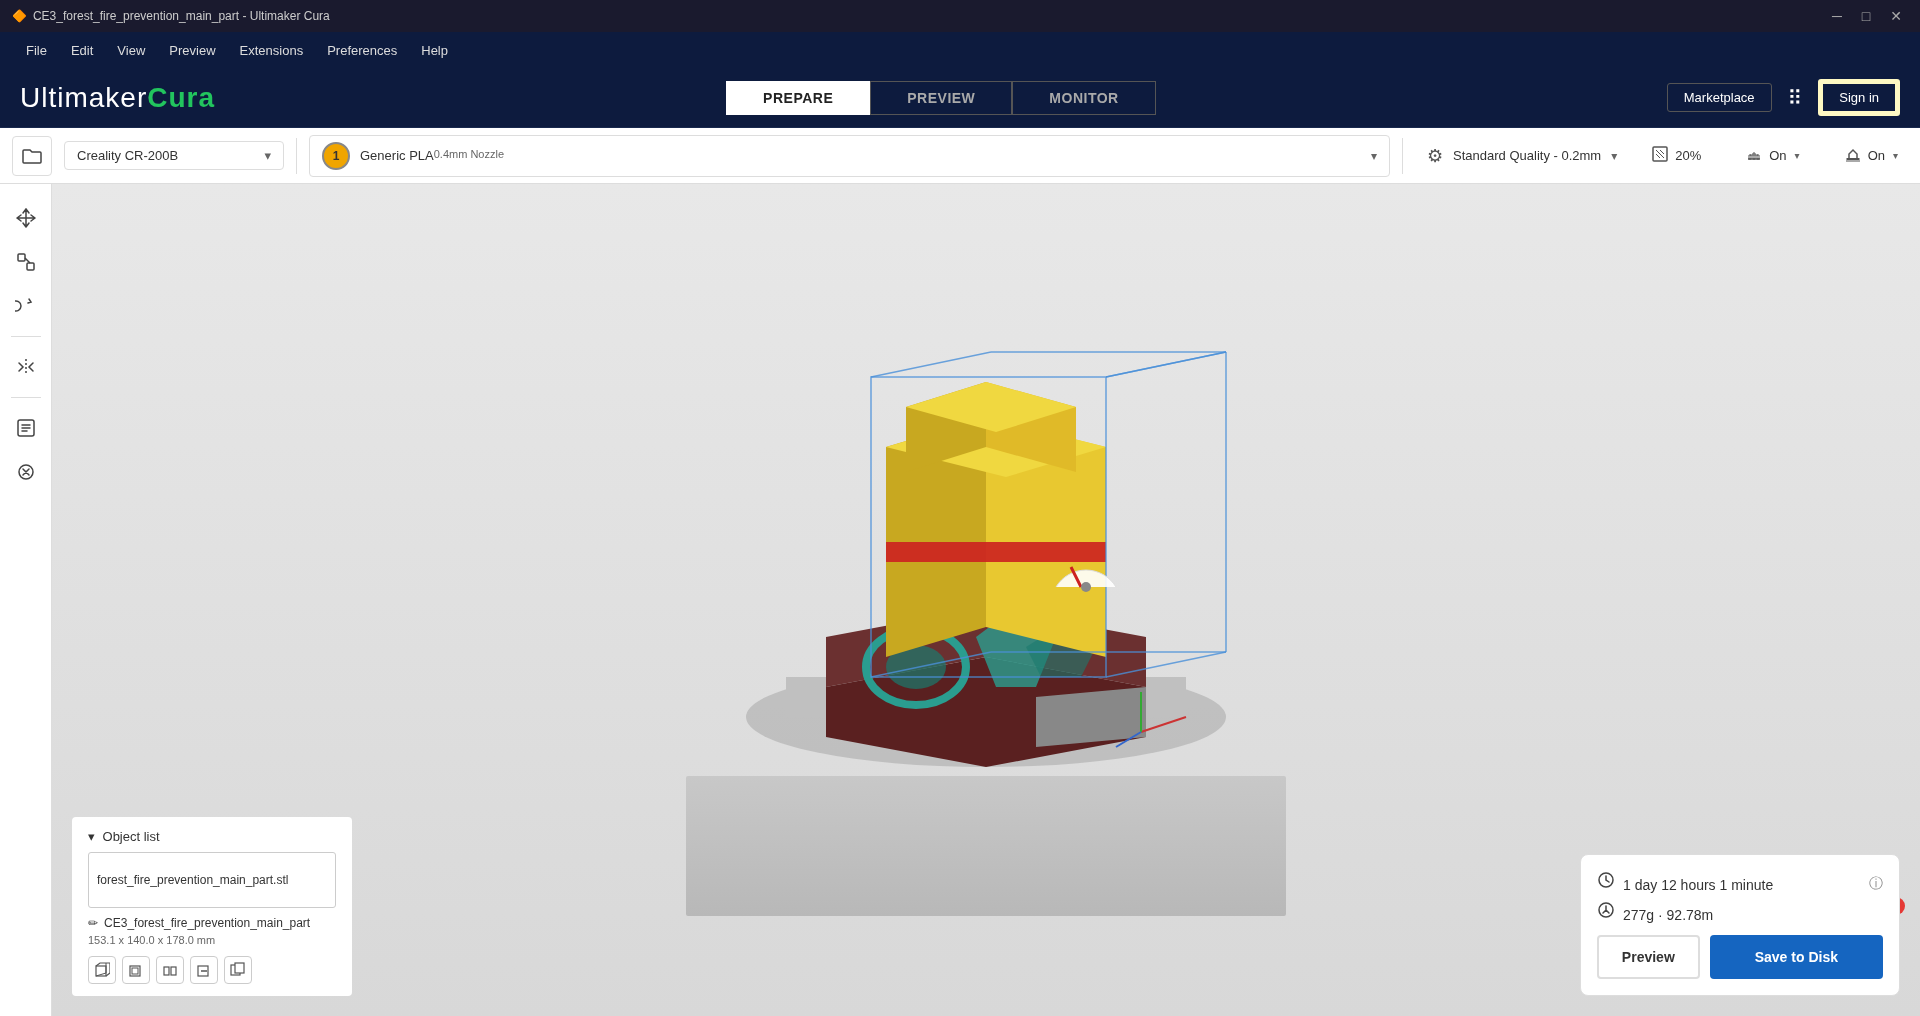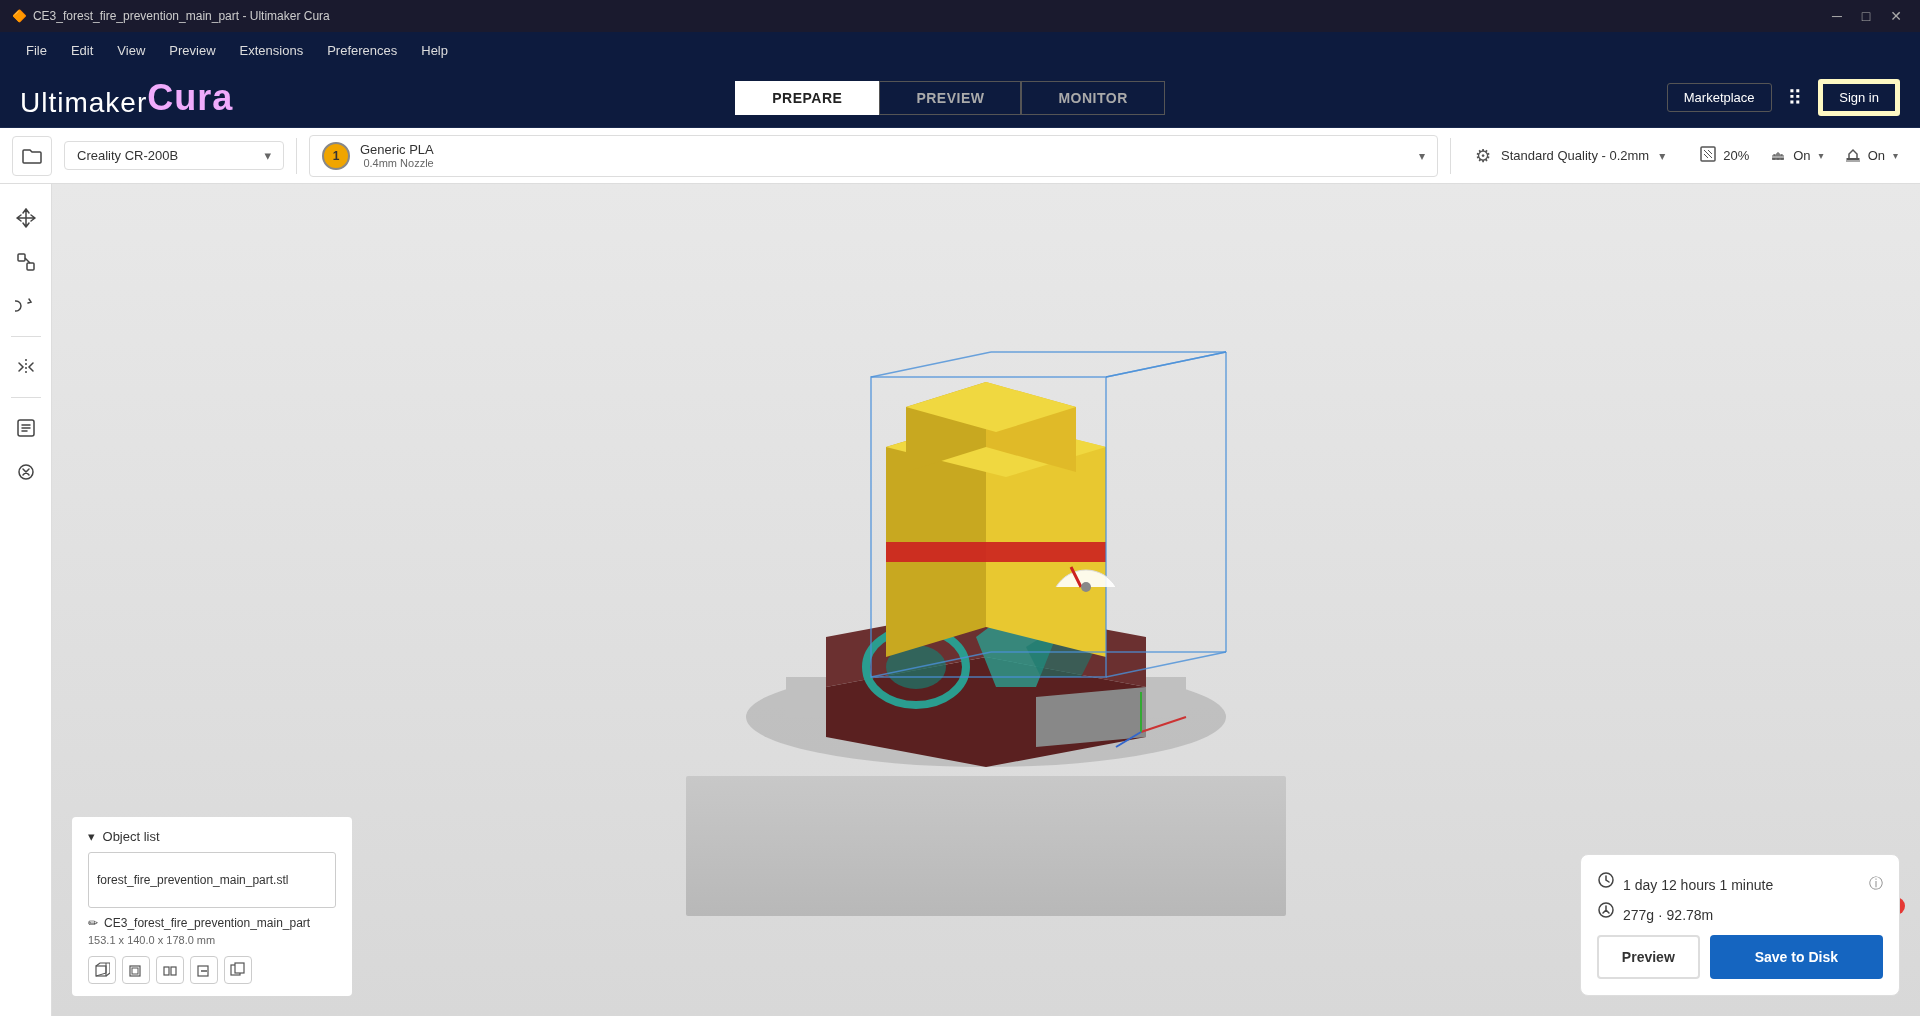--- a/index.html
+++ b/index.html
@@ -52,22 +52,22 @@
       align-items: flex-end;
       gap: 0;
     }
     #logo-ultimaker {
       color: white;
       font-size: 28px;
       font-weight: 300;
       letter-spacing: 1px;
     }
     #logo-cura {
-      color: #f0abfc;
-      font-size: 36px;
+      color: #22c55e;
+      font-size: 28px;
       font-weight: 700;
       letter-spacing: 1px;
     }
     #nav-tabs {
       display: flex;
       gap: 0;
     }
     .nav-tab {
       padding: 8px 36px;
       font-size: 14px;
@@ -141,38 +141,38 @@
       display: flex; align-items: center; gap: 10px;
       border: none; padding: 6px 12px; cursor: pointer;
       font-size: 13px; color: #333; flex: 1;
     }
     .material-badge {
       width: 28px; height: 28px; border-radius: 50%;
       background: #f0a500; border: 2px solid #888;
       display: flex; align-items: center; justify-content: center;
       font-size: 12px; font-weight: bold; color: #333;
     }
-    .material-info { display: flex; flex-direction: column; text-align: right; }
+    .material-info { display: flex; flex-direction: row; }
     .material-name { font-size: 13px; font-weight: 500; }
     .material-sub { font-size: 11px; color: #666; }
     #material-arrow { margin-left: auto; color: #666; font-size: 12px; }
 
     #settings-separator { width: 1px; height: 36px; background: #ddd; }
 
     #quality-section {
       display: flex; align-items: center; gap: 10px;
       padding: 0 12px; cursor: pointer;
     }
     .settings-icon { font-size: 18px; color: #555; }
     .quality-label { font-size: 13px; font-weight: 500; color: #333; }
 
     #quality-arrow { color: #666; font-size: 12px; }
 
     #right-settings {
-      display: flex; align-items: flex-end; gap: 0; margin-left: auto;
+      display: flex; align-items: flex-end; gap: 24px; margin-left: auto;
     }
     .setting-item {
       display: flex; align-items: center; gap: 6px;
       padding: 6px 10px; font-size: 13px; color: #333; cursor: pointer;
     }
     .setting-icon { font-size: 16px; color: #555; }
     .expand-arrow { color: #666; font-size: 10px; margin-left: 2px; }
 
     
     #main {

